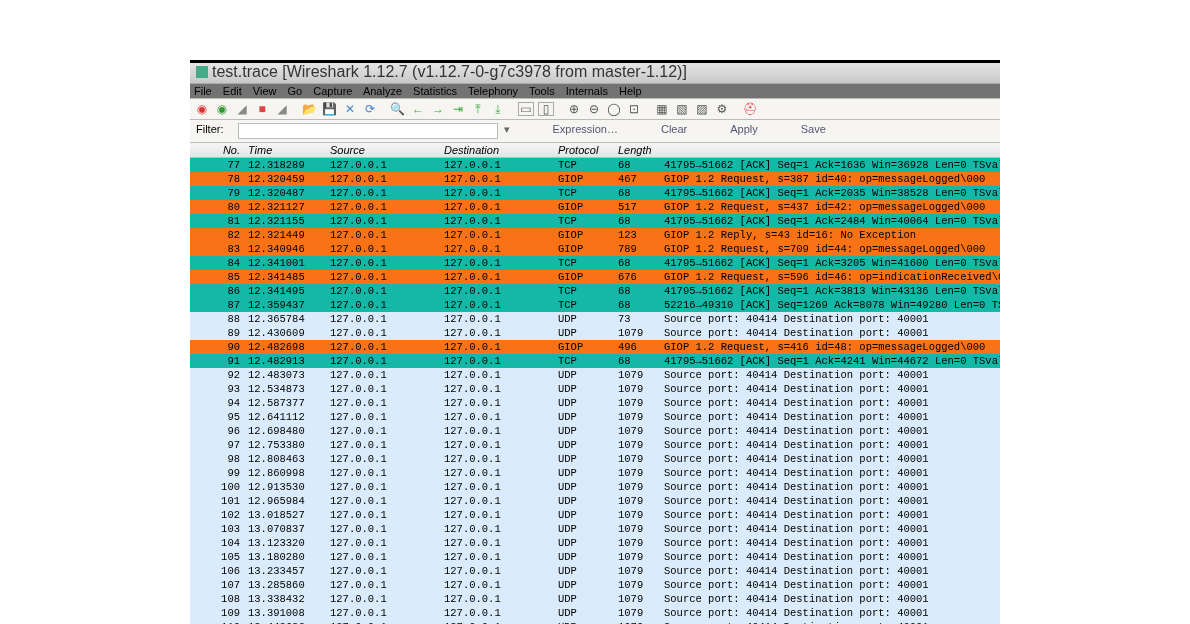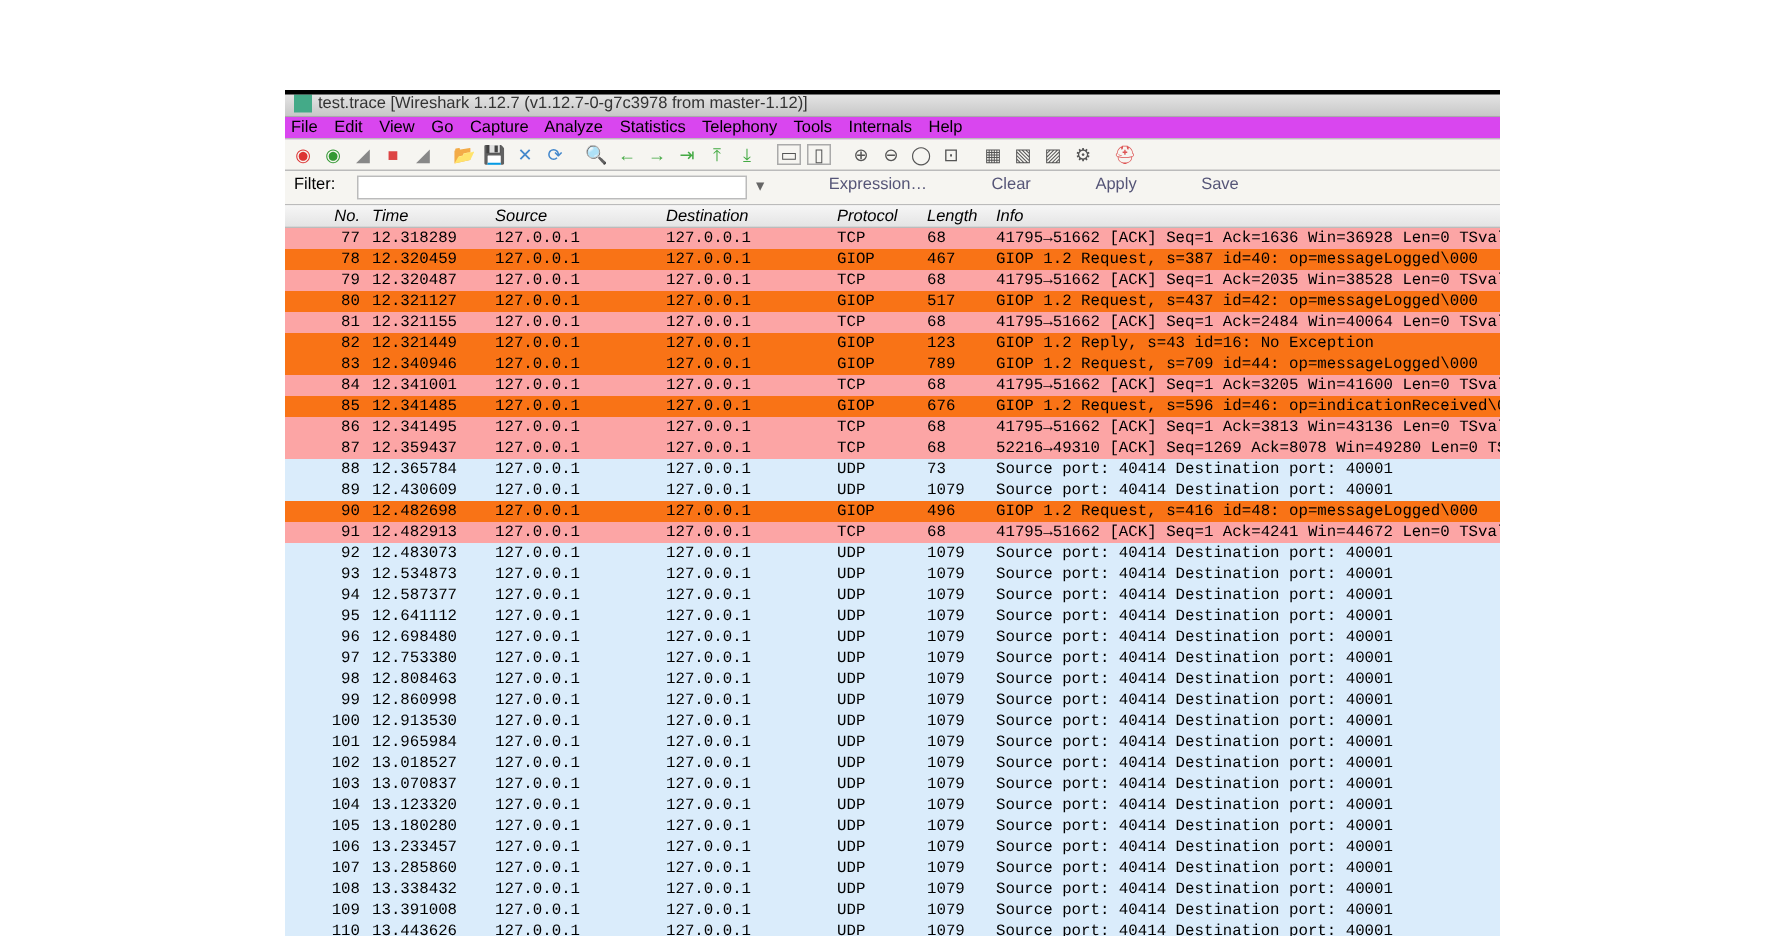--- a/index.html
+++ b/index.html
@@ -1,35 +1,35 @@
 <!DOCTYPE html>
 <html><head>
 <meta charset="utf-8">
 <style>
 body { margin:0; font-family:Tahoma,Geneva,sans-serif; font-size:11px; background:#fff; color:#000; }
 .window { width:1190px; margin:0 auto; }
 .spacer-top { height:60px; background:linear-gradient(to bottom,#fff,#fff); border-bottom:1px solid #222; margin:0 190px; position:relative;}
 .spacer-top::after{content:'';position:absolute;left:0;right:0;bottom:-3px;height:3px;background:#000;}
-.title-bar { background:linear-gradient(to bottom,#e8e8e8,#c8c8c8); padding:2px 6px; font-size:11px; color:#333; border-bottom:1px solid #aaa; margin:0 190px; display:flex;align-items:center;}
+.title-bar { background:linear-gradient(to bottom,#e8e8e8,#c8c8c8); padding:2px 6px; font-size:16px; color:#333; border-bottom:1px solid #aaa; margin:0 190px; display:flex;align-items:center;}
 .title-bar .app-icon{width:12px;height:12px;background:#4a8;display:inline-block;margin-right:4px;}
-.menu-bar { background:#d946ef; padding:1px 4px; border-bottom:1px solid #bbb; margin:0 190px;}
+.menu-bar { background:#737373; padding:1px 4px; border-bottom:1px solid #bbb; margin:0 190px;}
 .menu-bar span { margin-right:8px; cursor:default; }
 .toolbar { background:#f6f5f1; padding:2px 4px; border-bottom:1px solid #bbb; display:flex; gap:4px; align-items:center; margin:0 190px;}
 .tb-ico { width:16px; height:16px; display:inline-flex;align-items:center;justify-content:center; font-size:12px; color:#555;}
 .tb-sep{width:4px;}
 .filter-bar { background:#f6f5f1; padding:3px 6px; border-bottom:1px solid #bbb; display:flex; gap:6px; margin:0 190px;}
 .filter-bar .lbl{width:36px;}
 .filter-bar input { flex:0 0 252px; border:1px solid #bbb; font-size:11px; padding:1px 3px; background:#fff;}
 .filter-bar .fbtn{ color:#557; cursor:pointer; margin-left:14px;padding-left:23px;}
 .packet-list { background:#fff; border-bottom:1px solid #bbb; overflow:hidden; margin:0 190px;}
 .plist-hdr { display:flex; background:linear-gradient(#f6f6f6,#e4e4e4); border-bottom:1px solid #bbb; font-weight:normal;font-style:italic; }
 .plist-hdr div, .prow div { padding:1px 4px; white-space:nowrap; overflow:hidden; }
 .col-no{width:46px;text-align:right;} .col-time{width:74px;} .col-src{width:106px;} .col-dst{width:106px;} .col-proto{width:52px;} .col-len{width:38px;text-align:left;} .col-info{flex:1;}
 .prow { display:flex; font-family:'Courier New',monospace; font-size:10.5px; line-height:12px; }
-.row-tcp{ background:#fca5a5; }
+.row-tcp{ background:#14b8a6; }
 .row-udp{ background:#daecfb; }
 .row-giop{ background:#f97316; }
 </style>
 </head>
 <body>
 
 <div class="window">
   <div class="spacer-top"></div>
 
   <div class="title-bar">
@@ -97,21 +97,20 @@
   </div>
 
   <div class="packet-list">
     <div class="plist-hdr">
       <div class="col-no">No.</div>
       <div class="col-time">Time</div>
       <div class="col-src">Source</div>
       <div class="col-dst">Destination</div>
       <div class="col-proto">Protocol</div>
       <div class="col-len">Length</div>
-      <div class="col-info">Info</div>
     </div>
     <div id="packet-rows">
         <div class="prow row-tcp">
           <div class="col-no">77</div>
           <div class="col-time">12.318289</div>
           <div class="col-src">127.0.0.1</div>
           <div class="col-dst">127.0.0.1</div>
           <div class="col-proto">TCP</div>
           <div class="col-len">68</div>
           <div class="col-info">41795→51662 [ACK] Seq=1 Ack=1636 Win=36928 Len=0 TSval=11322888 TSecr=11322888</div>

